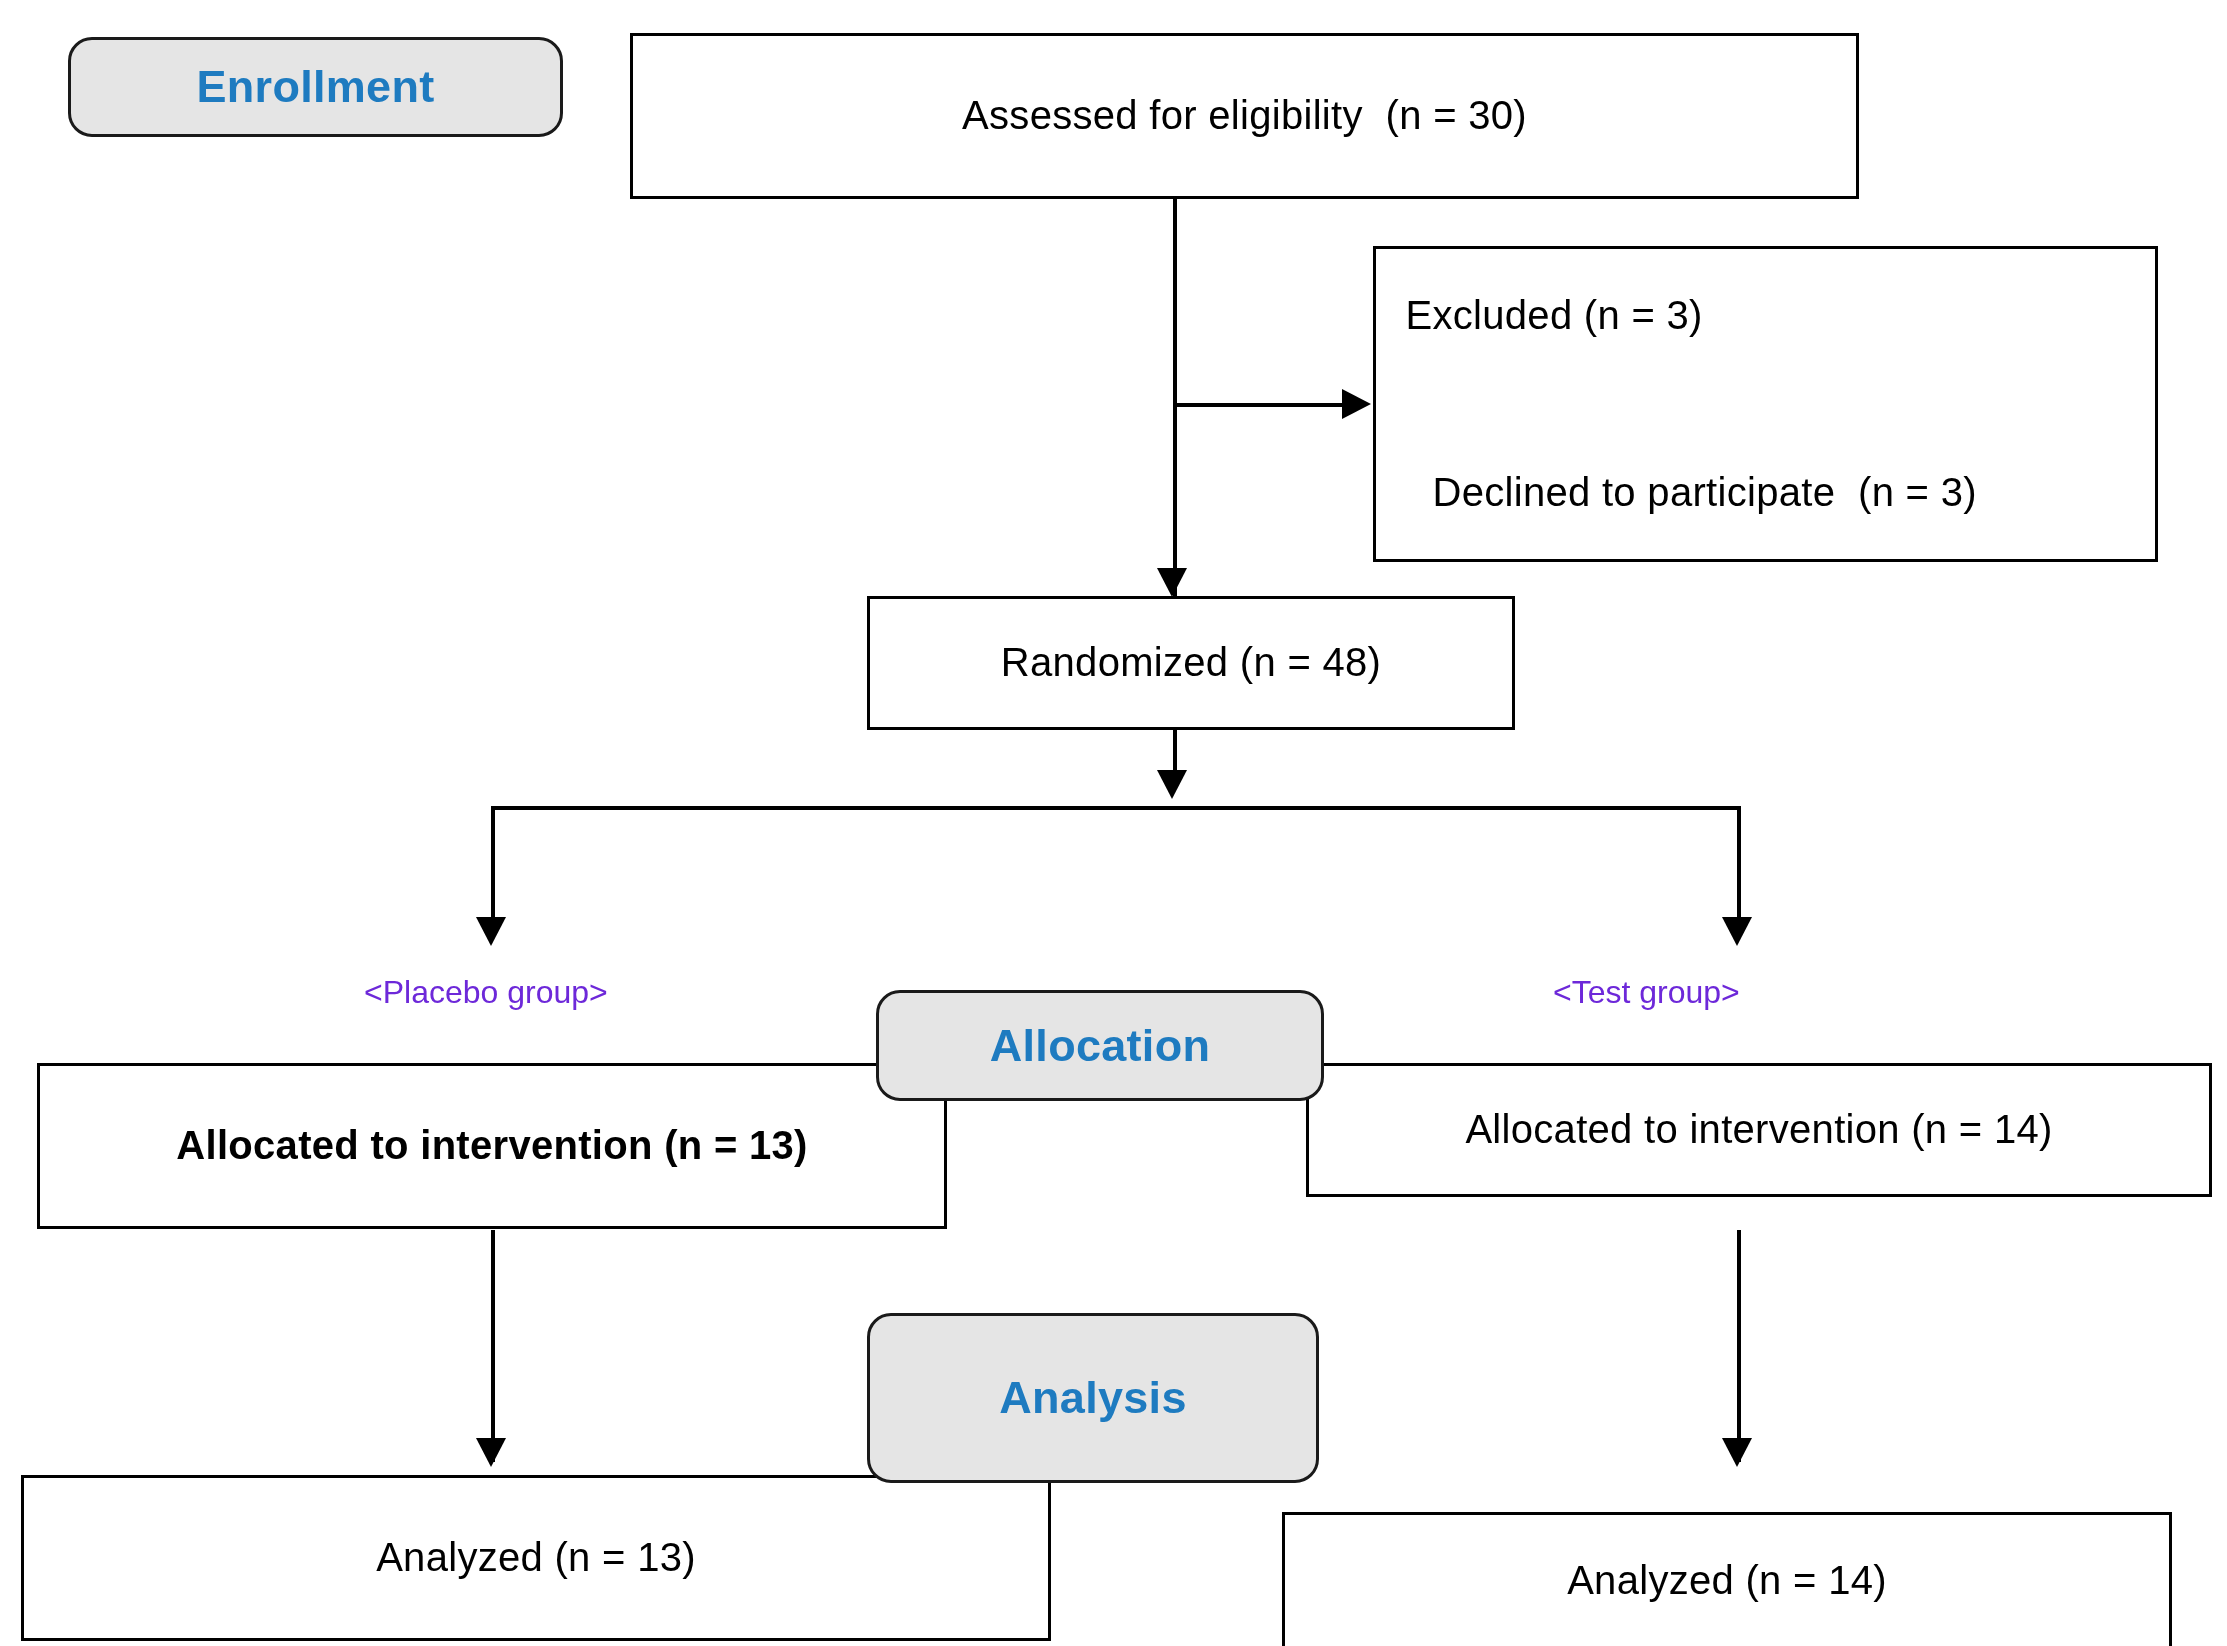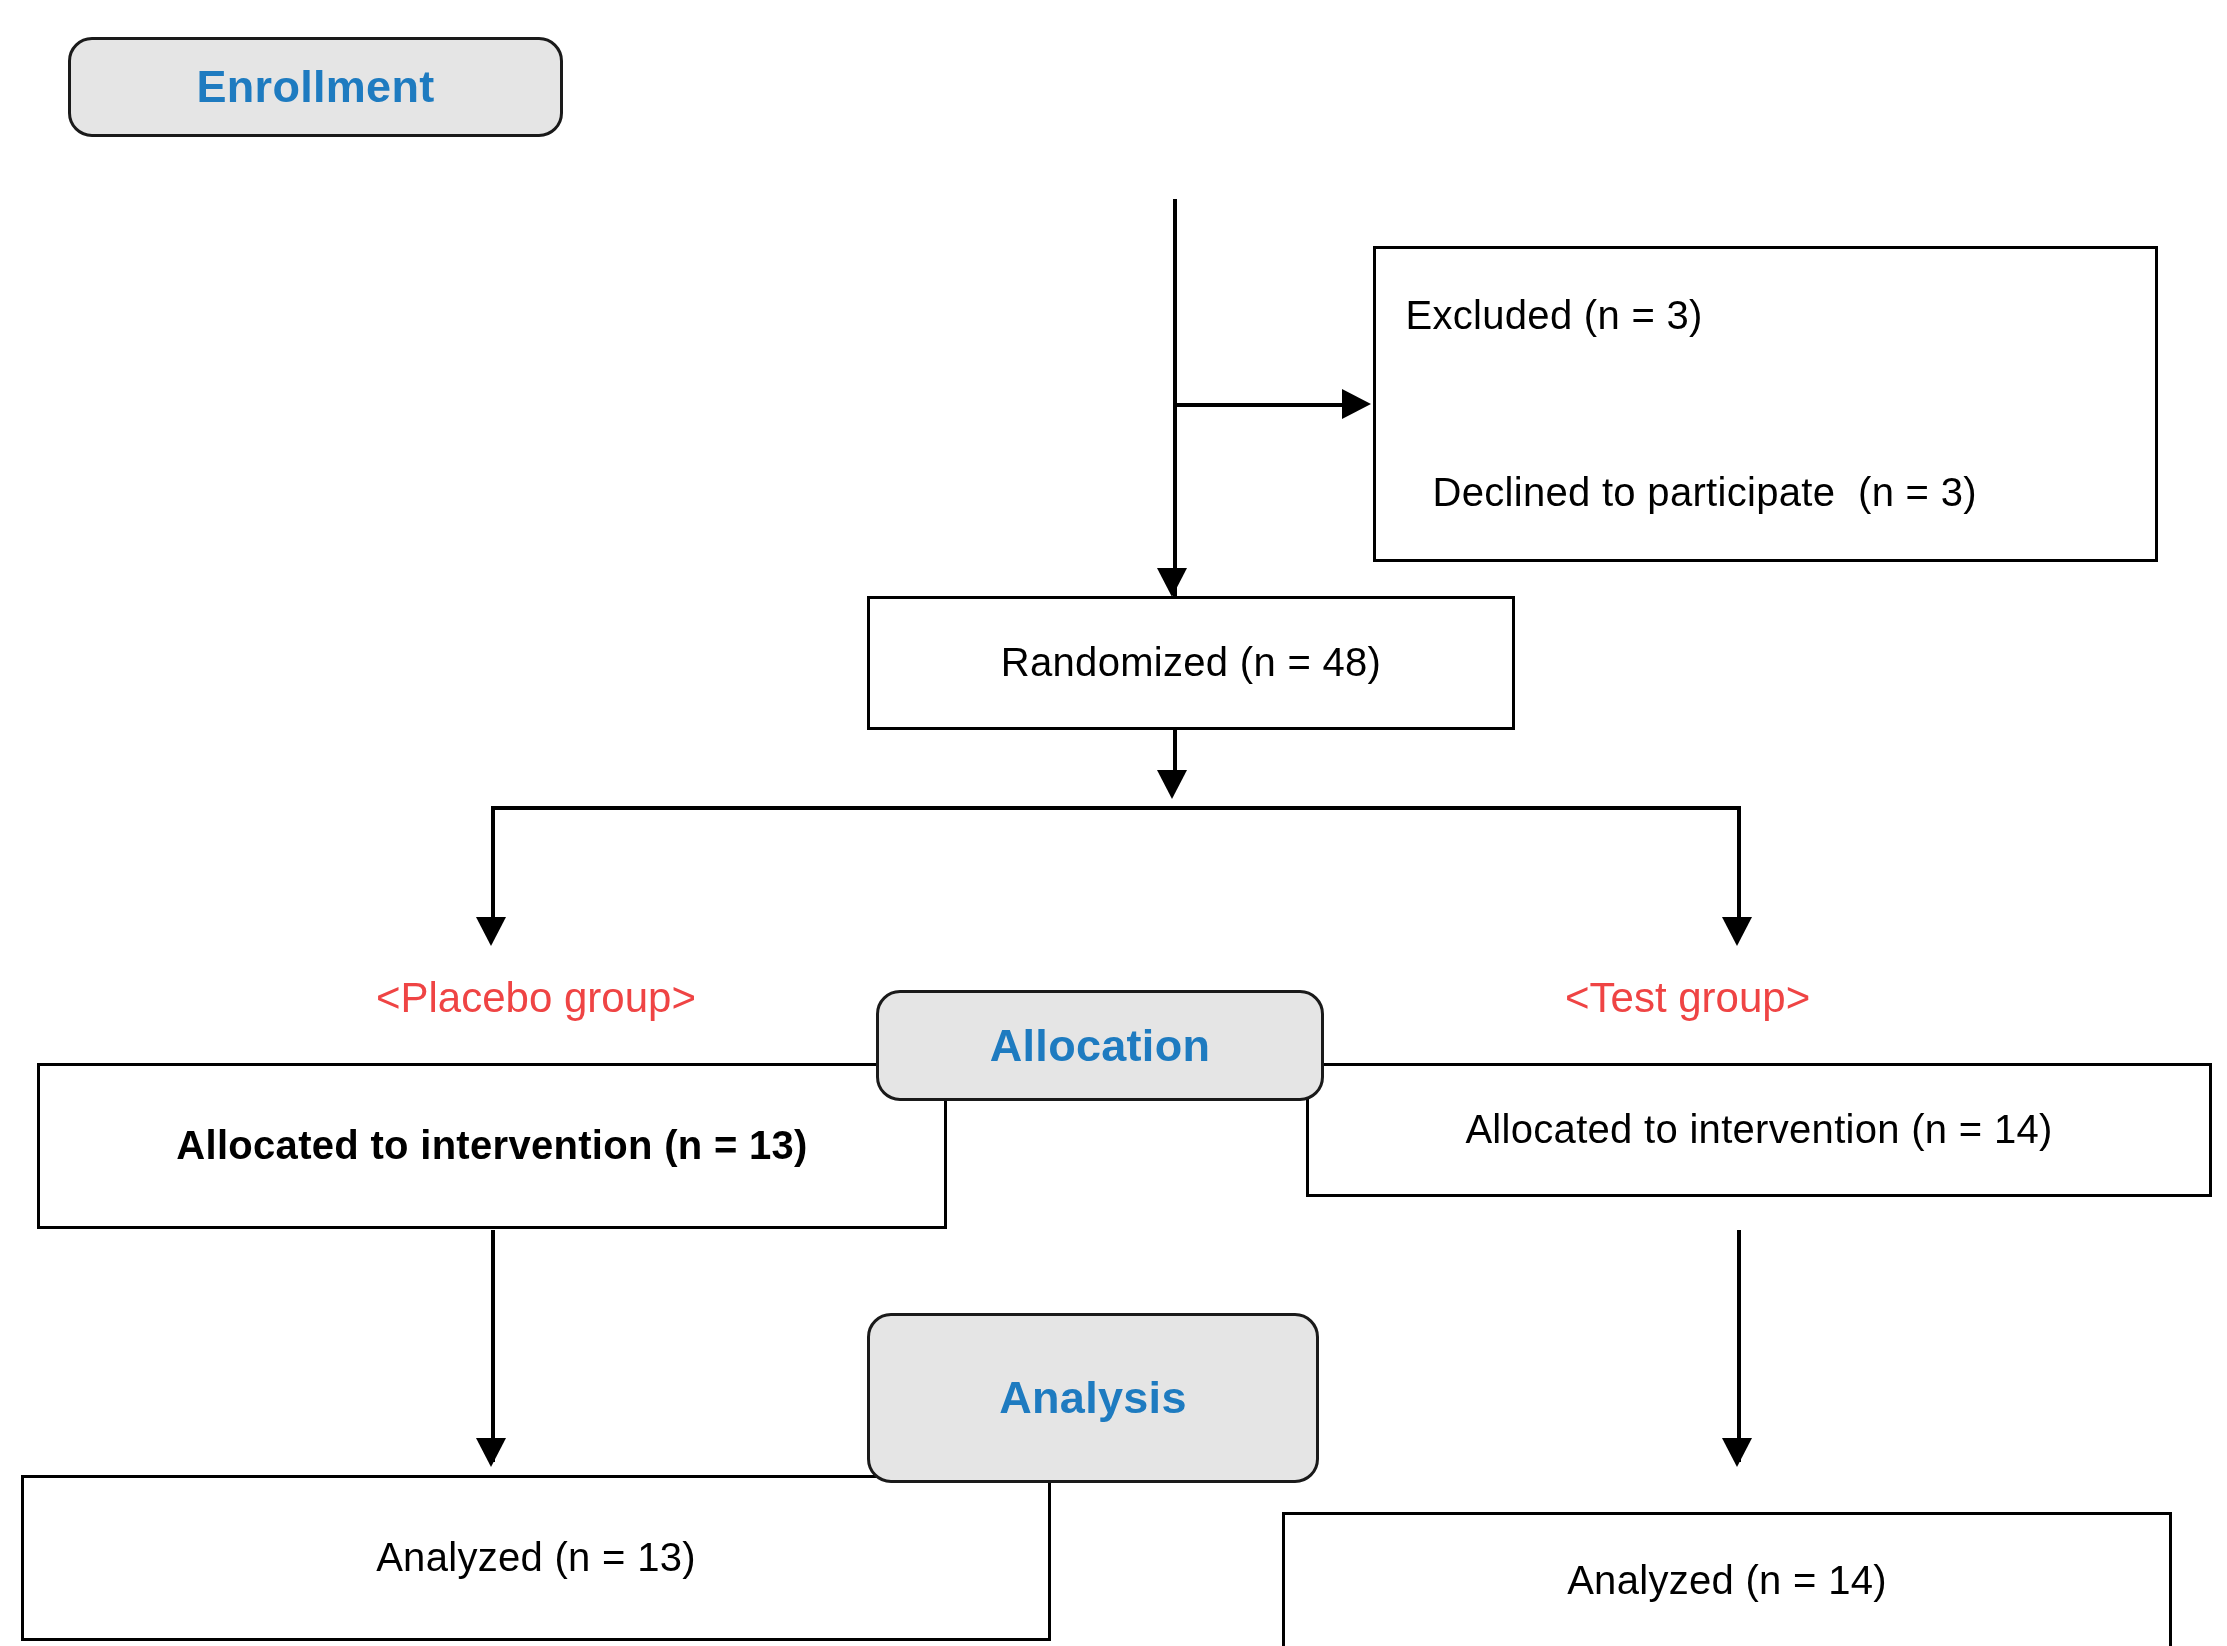--- a/index.html
+++ b/index.html
@@ -78,39 +78,41 @@
     width: 0; height: 0;
     border-top: 15.3px solid transparent;
     border-bottom: 15.3px solid transparent;
     border-left: 29px solid #000000;
     z-index: 1;
   }
 
   
   .grouplabel {
     position: absolute;
-    color: #ef4444;
-    font-size: 42px;
+    color: #6d28d9;
+    font-size: 32px;
     white-space: nowrap;
     z-index: 3;
-    margin-left: 12px;
   }
 
   .excl-line1 { display: block; }
   .excl-line2 { display: block; padding-left: 27px; margin-top: 24px; }
 </style>
 </head>
 <body>
 
 <div id="stage">
 
   <div class="badge" style="left:68px; top:37px; width:495px; height:100px;">
     <span class="blabel">Enrollment</span>
   </div>
 
+  <div class="box center" style="left:630px; top:33px; width:1229px; height:166px;">
+    <span class="txt">Assessed for eligibility  (n = 30)</span>
+  </div>
 
   <div class="vline" style="left:1173px; top:199px; height:399px;"></div>
   <div class="arrow-down" style="left:1157px; top:568px;"></div>
 
   <div class="hline" style="left:1173px; top:403px; width:174px;"></div>
   <div class="arrow-right" style="left:1342px; top:389px;"></div>
 
   <div class="box left" style="left:1373px; top:246px; width:785px; height:316px;">
     <span class="txt">
       <span class="excl-line1">Excluded (n = 3)</span>

